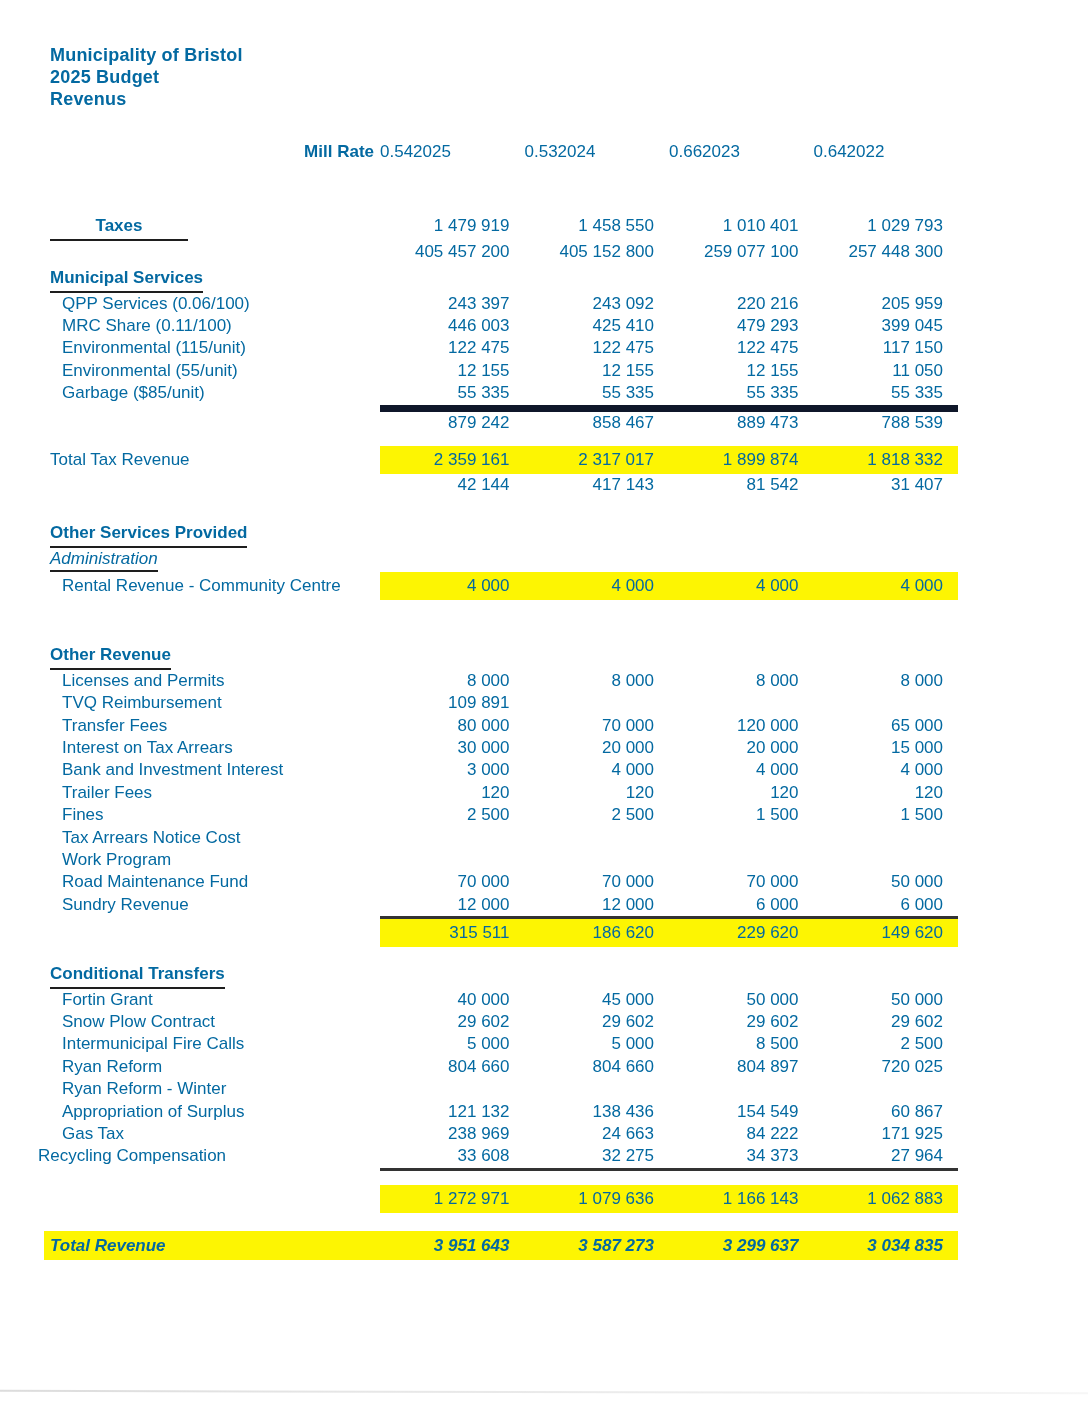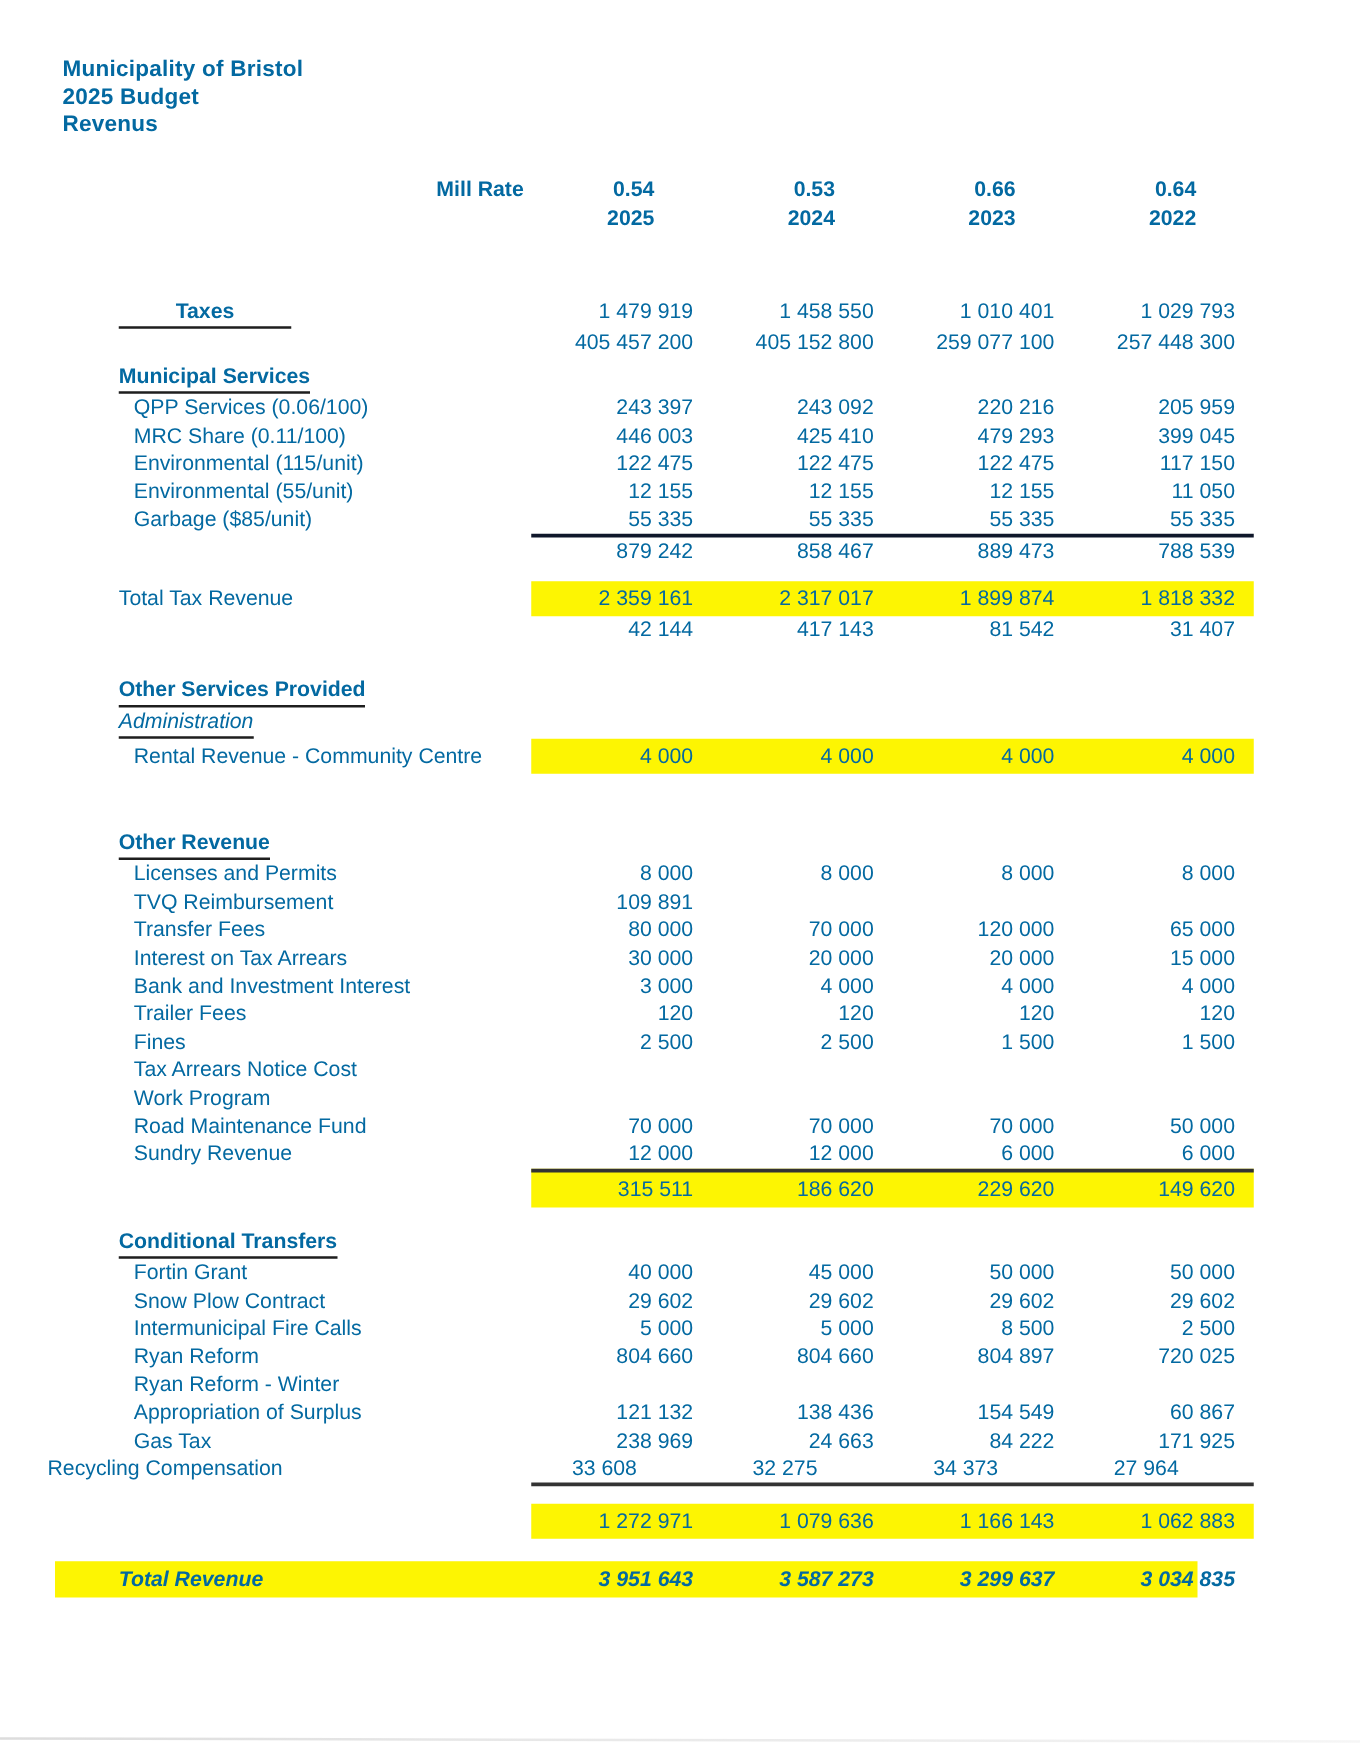--- a/index.html
+++ b/index.html
@@ -5,35 +5,35 @@
   html,body { margin:0; padding:0; background:#ffffff; }
   .page {
     position:relative; width:1088px; height:1408px; background:#ffffff;
     font-family:"Liberation Sans", sans-serif; color:#0369a1; overflow:hidden;padding-left:24px;
   }
   .content { position:absolute; left:50px; top:44px; width:908px; }
   .titleblock { margin-bottom:30px; }
   .t1 { font-weight:700; font-size:18px; line-height:22px; letter-spacing:0.2px; }
 
   .row { display:flex; font-size:17px; line-height:22.4px; align-items:baseline; }
-  .lbl { width:330px; flex:none; box-sizing:border-box; white-space:nowrap;margin-left:45px; }
+  .lbl { width:330px; flex:none; box-sizing:border-box; white-space:nowrap; }
   .vals { width:578px; flex:none; display:flex; }
   .val { width:144.5px; flex:none; text-align:right; padding-right:15px; box-sizing:border-box; white-space:nowrap; }
 
   .header-row { margin-top:2px; margin-bottom:52px; }
   .mill { text-align:right; padding-right:6px; font-weight:700; }
-  .hdr-cell { display:flex; flex-direction:column; font-weight:700; padding-right:46px; line-height:23px; }
+  .hdr-cell { display:flex; font-weight:400; padding-right:46px; line-height:23px; }
 
   .heading .lbl .txt { font-weight:700; border-bottom:2.5px solid #1e1e1e; padding-bottom:1px; display:inline-block;text-align:center; }
   .u-wide .lbl .txt { min-width:138px; }
   .subheading .lbl .txt { font-style:italic; border-bottom:2px solid #1e1e1e; display:inline-block; }
 
   .highlight, .subtotal-highlight { line-height:28px; }
   .highlight .vals, .subtotal-highlight .vals { background:var(--hl, #fdf502); }
-  .subtotal .vals { border-top:3px solid #0f172a; }
+  .subtotal .vals { border-top:7px solid #0f172a; }
   .subtotal-highlight .vals { border-top:3px solid #333333; }
   .rule { height:3px; line-height:0; }
   .rule .vals { border-top:3px solid #333333; height:0; }
 
   .total { background:var(--hl, #fdf502); font-weight:700; font-style:italic;
            line-height:29px; margin-left:-6px; padding-left:6px; }
 
   .scan-line { position:absolute; left:0; top:1391px; width:1088px; height:2px;
     background:linear-gradient(90deg,#dcdcdc 0%, #e7e7e7 35%, #efefef 75%, #f6f6f6 100%);
     transform:rotate(0.12deg); }

